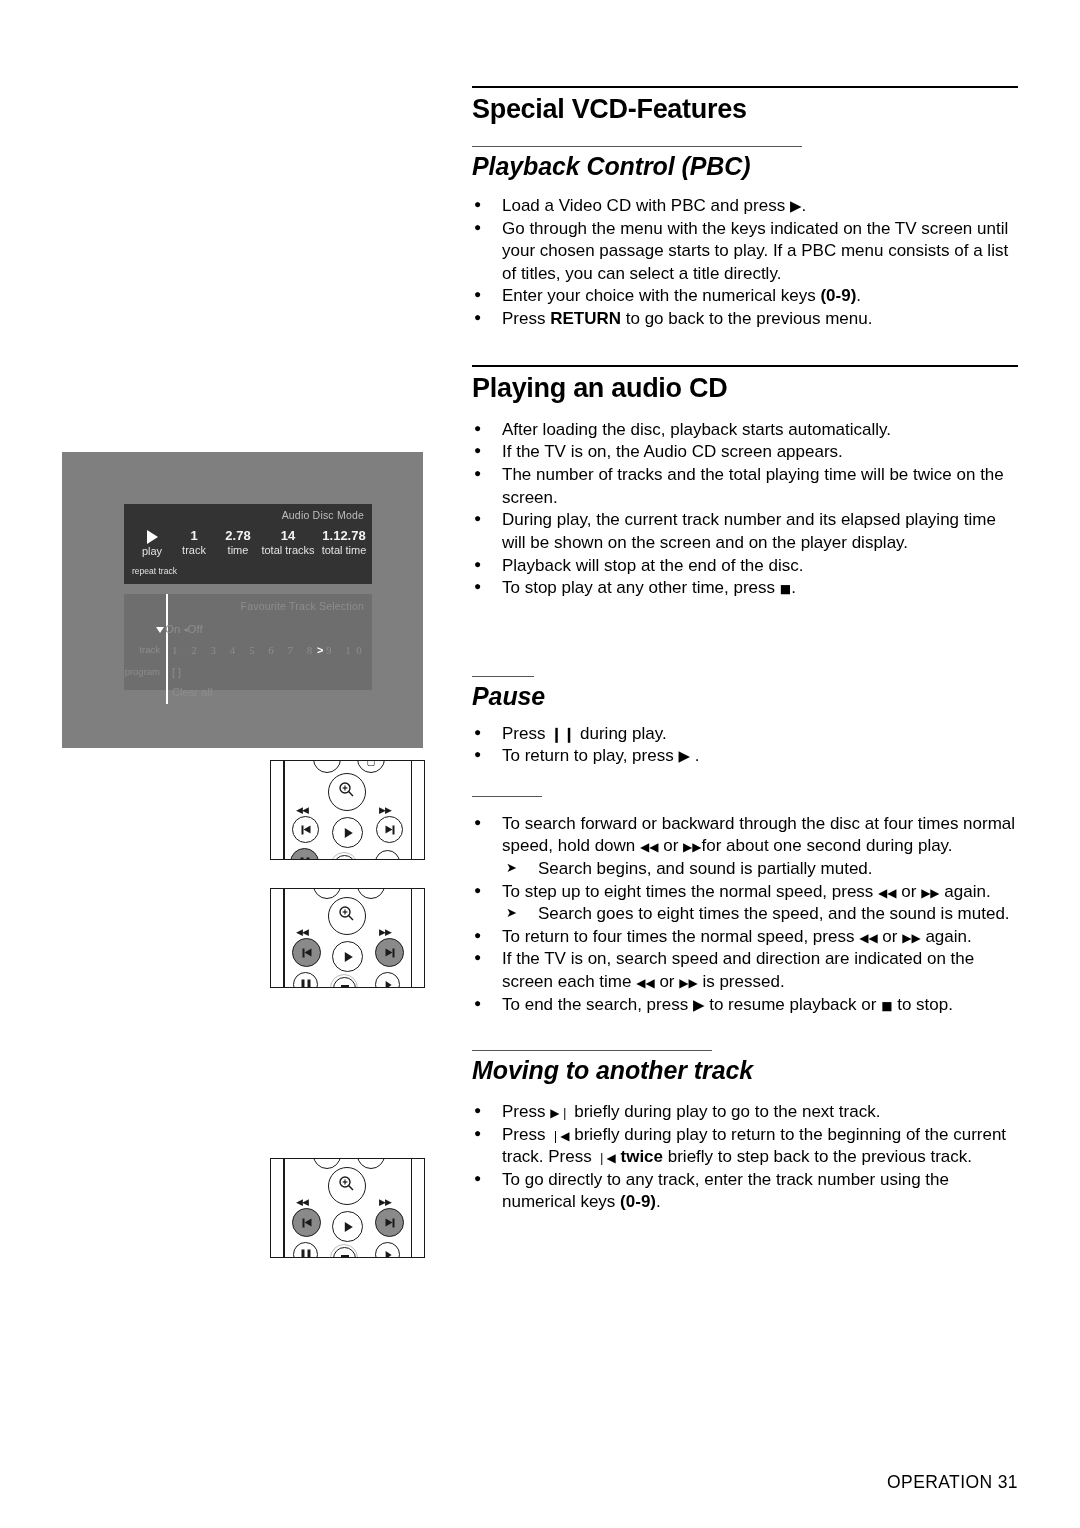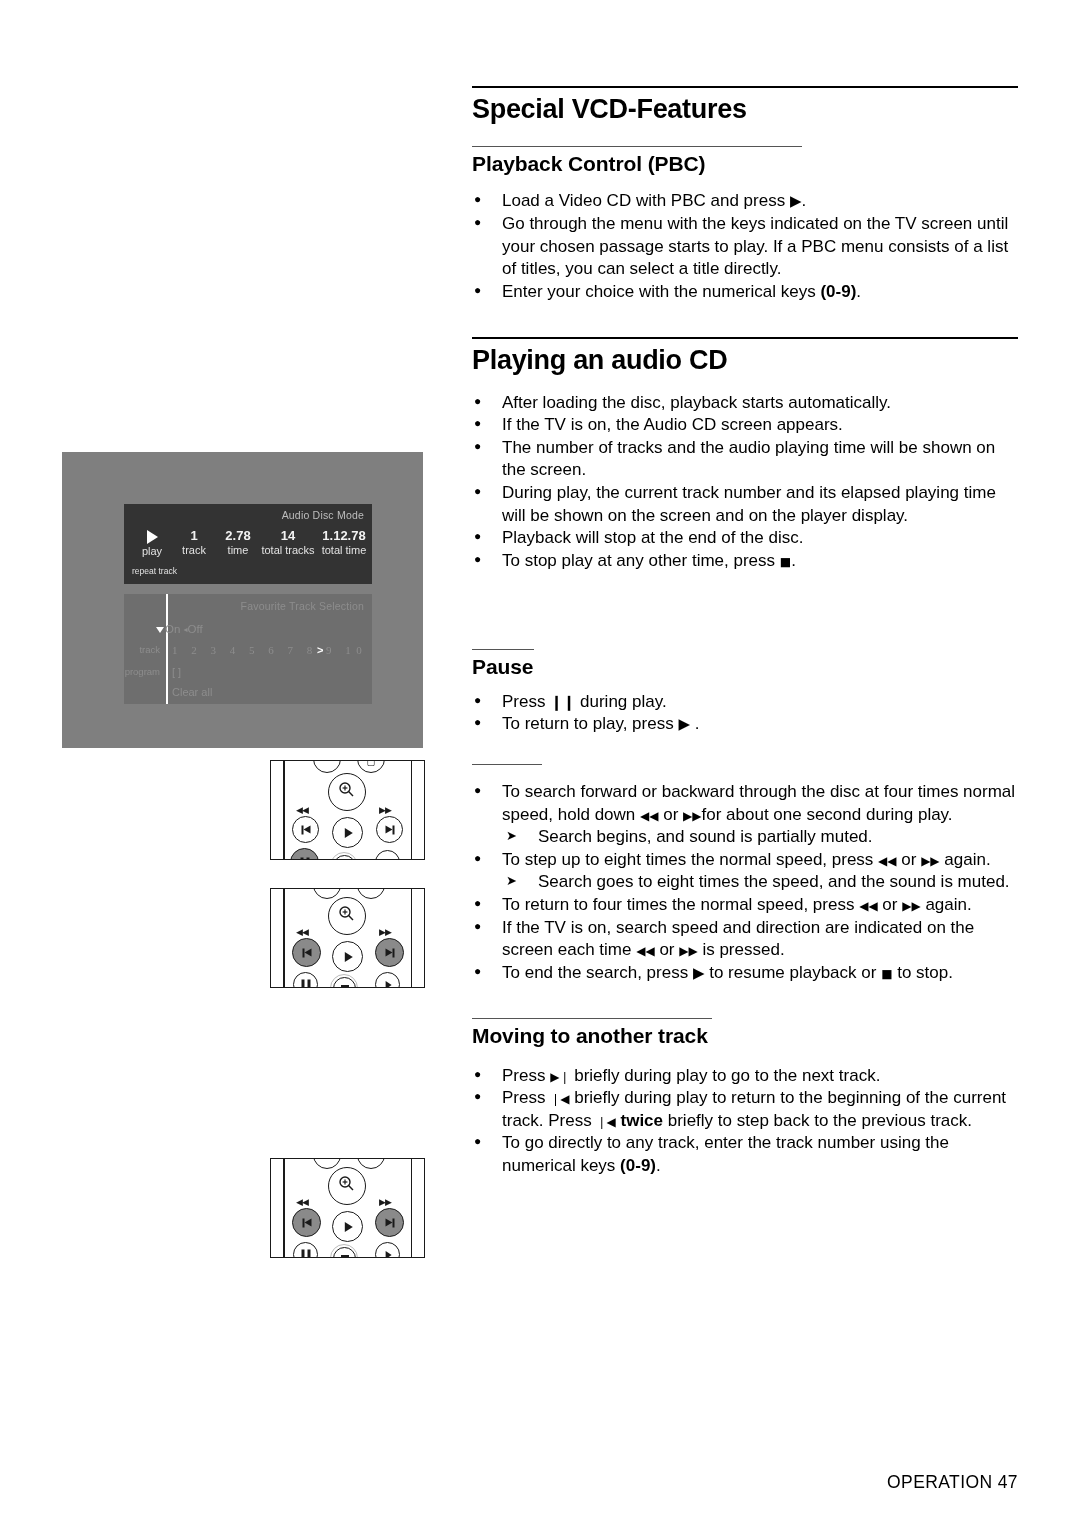--- a/index.html
+++ b/index.html
@@ -36,25 +36,26 @@
   }
 
   h1.doc-h1 {
     font-size: 27px;
     font-weight: bold;
     letter-spacing: -0.3px;
     margin: 6px 0 0 0;
     line-height: 1.12;
   }
   h2.doc-h2 {
-    font-size: 21px;
+    font-size: 25px;
     font-weight: bold;
     letter-spacing: -0.1px;
     margin: 5px 0 0 0;
     line-height: 1.15;
+    font-style: italic;
   }
 
   .section { margin-top: 0; }
 
   ul.bullets {
     list-style: none;
     margin: 14px 0 0 0;
     padding: 0;
     font-size: 17px;
     line-height: 1.33;
@@ -153,21 +154,21 @@
     top: 62px;
     font-size: 8.5px;
     color: #e2e2e2;
   }
 
   #osd-fts-panel {
     position: absolute;
     left: 62px;
     top: 142px;
     width: 248px;
-    height: 110px;
+    height: 96px;
     background: #6e6e6e;
     color: #8f8f8f;
   }
   #osd-fts-panel .fts-title {
     position: absolute;
     right: 8px;
     top: 6px;
     font-size: 10.5px;
     color: #8d8d8d;
     letter-spacing: 0.2px;
@@ -544,30 +545,31 @@
     <h1 class="doc-h1">Special VCD-Features</h1>
 
     <div style="height:22px;"></div>
     <div class="rule-short" style="width:330px;"></div>
     <h2 class="doc-h2">Playback Control (PBC)</h2>
 
     <ul class="bullets">
         <li>Load a Video CD with PBC and press <span class="glyph">▶</span>.</li>
         <li>Go through the menu with the keys indicated on the TV screen until your chosen passage starts to play. If a PBC menu consists of a list of titles, you can select a title directly.</li>
         <li>Enter your choice with the numerical keys <b>(0-9)</b>.</li>
+        <li>Press <b>RETURN</b> to go back to the previous menu.</li>
       </ul>
   </section>
 
   <section class="section" style="margin-top:34px;">
     <div class="rule-full"></div>
     <h1 class="doc-h1">Playing an audio CD</h1>
     <ul class="bullets" style="margin-top:16px;">
         <li>After loading the disc, playback starts automatically.</li>
         <li>If the TV is on, the Audio CD screen appears.</li>
-        <li>The number of tracks and the audio playing time will be shown on the screen.</li>
+        <li>The number of tracks and the total playing time will be twice on the screen.</li>
         <li>During play, the current track number and its elapsed playing time will be shown on the screen and on the player display.</li>
         <li>Playback will stop at the end of the disc.</li>
         <li>To stop play at any other time, press <span class="glyph-sm">■</span>.</li>
       </ul>
   </section>
 
   <section class="section" style="margin-top:76px;">
     <div class="rule-short" style="width:62px;"></div>
     <h2 class="doc-h2">Pause</h2>
     <ul class="bullets" style="margin-top:12px;">
@@ -594,13 +596,13 @@
     <h2 class="doc-h2">Moving to another track</h2>
     <ul class="bullets" style="margin-top:16px;">
         <li>Press <span class="glyph-sm">▶❘</span> briefly during play to go to the next track.</li>
         <li>Press <span class="glyph-sm">❘◀</span> briefly during play to return to the beginning of the current track. Press <span class="glyph-sm">❘◀</span> <b>twice</b> briefly to step back to the previous track.</li>
         <li>To go directly to any track, enter the track number using the numerical keys <b>(0-9)</b>.</li>
       </ul>
   </section>
 
 </div>
 
-<div id="footer">OPERATION  47</div>
+<div id="footer">OPERATION  31</div>
 
 </body></html>

